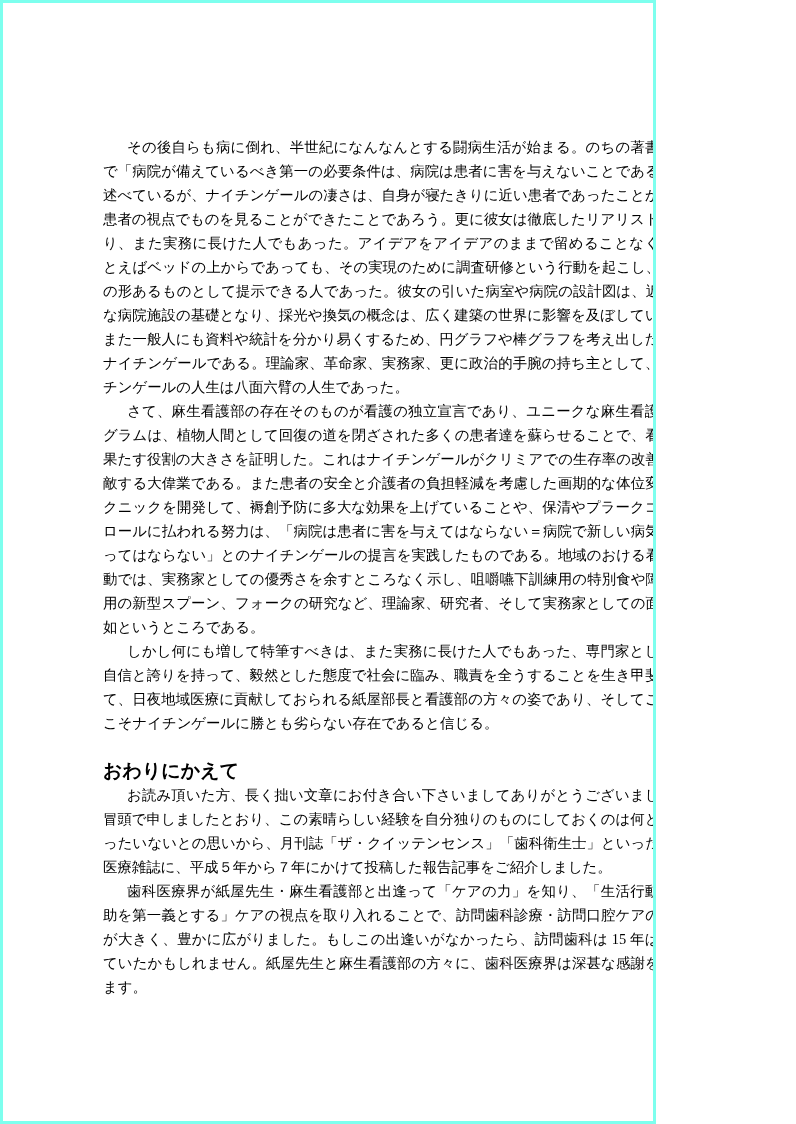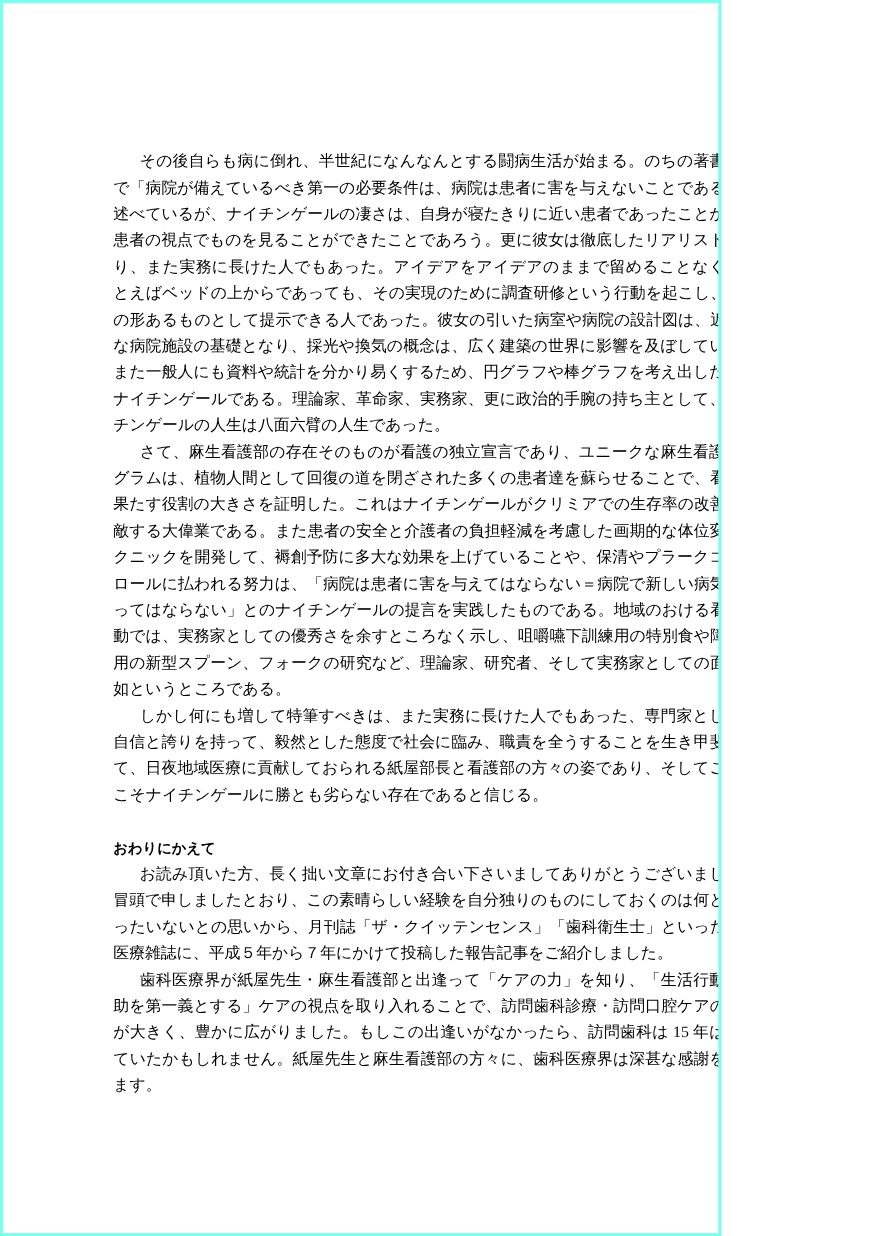--- a/index.html
+++ b/index.html
@@ -28,21 +28,21 @@
     text-align: justify;
     letter-spacing: 0;
   }
   .content p {
     margin: 0;
     text-indent: 24px;
   }
   .section-heading {
     margin: 24px 0 0 0;
     font-family: "Liberation Sans", "DejaVu Sans", sans-serif;
-    font-size: 13px;
+    font-size: 19px;
     font-weight: bold;
     line-height: 24px;
     text-indent: 0;
     color: #000000;
   }
   .page-number {
     position: absolute;
     left: 670px;
     top: 1034px;
     width: 24px;

